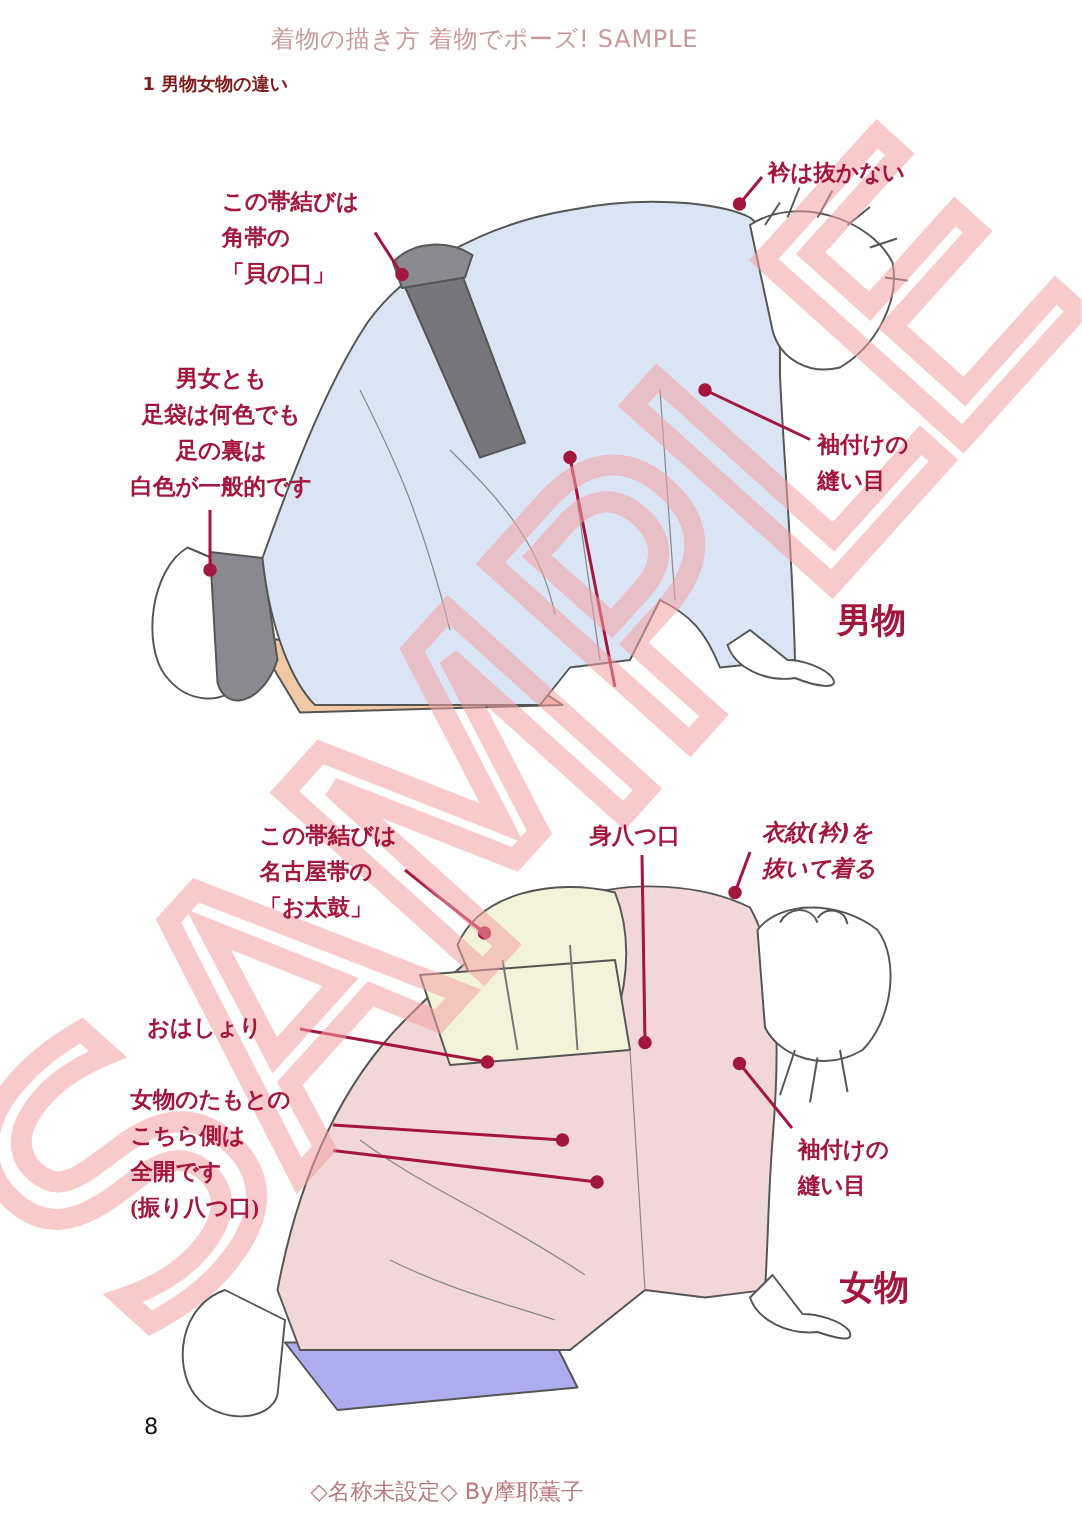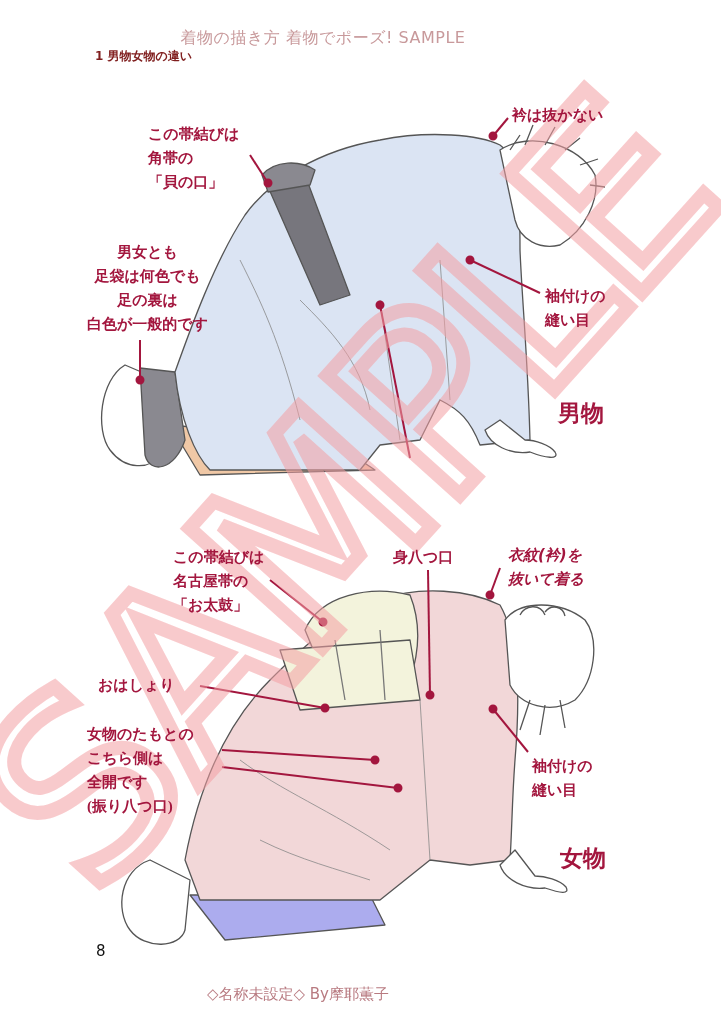--- a/index.html
+++ b/index.html
@@ -1,19 +1,19 @@
 <!DOCTYPE html>
 <html><head>
 <meta charset="utf-8">
 <style>
   html, body { margin:0; padding:0; }
   body { width:721px; height:1024px; background:#ffffff; position:relative; overflow:hidden;
          font-family:"DejaVu Sans", sans-serif; }
   .page { position:absolute; left:0; top:0; width:721px; height:1024px; }
-  .header-title { position:absolute; top:28px; left:0; width:646px; text-align:center;
+  .header-title { position:absolute; top:16px; left:0; width:646px; text-align:center;
                   font-size:16px; color:#c8999b; letter-spacing:0.5px; }
   .section-title { position:absolute; top:48px; left:95px; font-size:12px; color:#7f1d1d; font-weight:bold; }
   .label { position:absolute; color:#a3163e; font-weight:bold; font-size:15px; line-height:24px; white-space:pre; }
   .big-label { position:absolute; color:#a3163e; font-weight:bold; font-size:23px; }
   .page-number { position:absolute; left:96px; top:942px; font-size:15px; color:#111; }
   .footer { position:absolute; top:985px; left:0; width:596px; text-align:center; font-size:15px; color:#b87a80; }
   svg.art { position:absolute; left:0; top:0; }
 </style>
 </head>
 <body>

